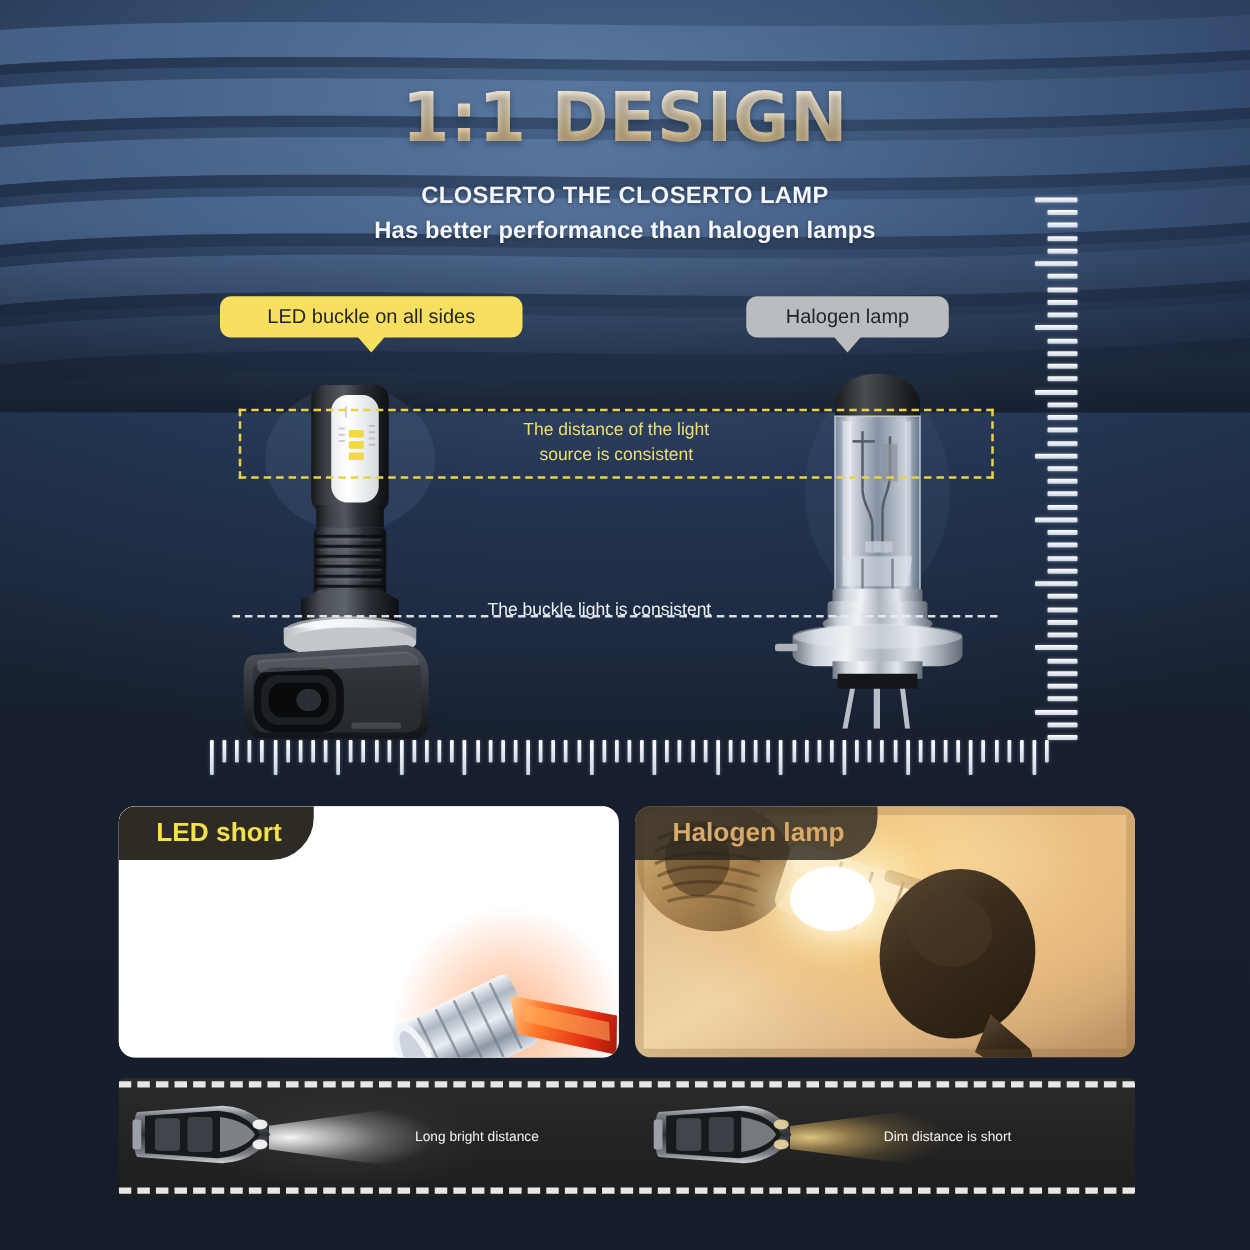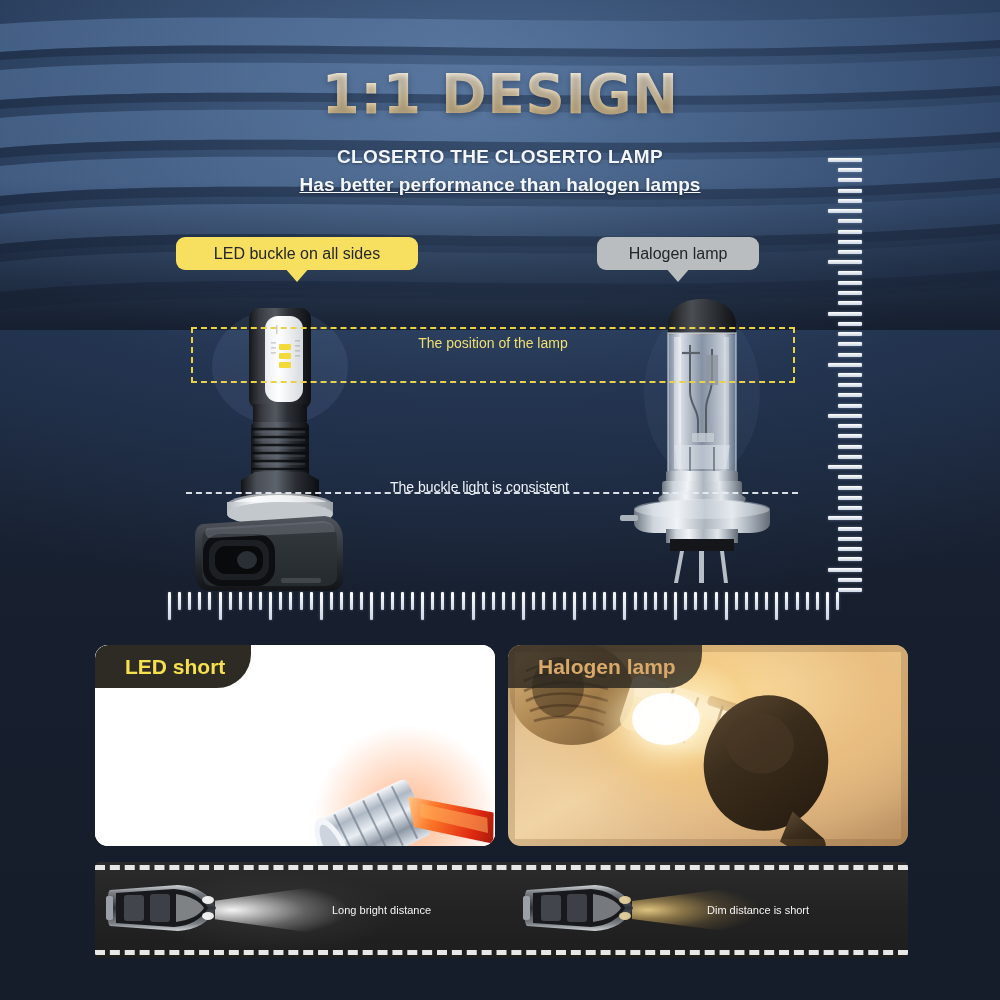--- a/index.html
+++ b/index.html
@@ -45,21 +45,20 @@
   }
   .subtitle1 {
     position:absolute; left:0; top:146px; width:1000px; text-align:center;
     font-size:19px; font-weight:bold; color:#f2f5f9; letter-spacing:0.3px;
     text-shadow:0 1px 3px rgba(0,0,0,0.4);
   }
   .subtitle2 {
     position:absolute; left:0; top:174px; width:1000px; text-align:center;
     font-size:19px; font-weight:bold; color:#f4f7fb; letter-spacing:0.1px;
     text-shadow:0 1px 3px rgba(0,0,0,0.4);
-    text-decoration:underline;
   }
 
   
   .bubble {
     position:absolute; display:flex; align-items:center; justify-content:center;
     border-radius:9px; font-size:16px; white-space:nowrap; padding:0 16px;
   }
   .bubble::after {
     content:""; position:absolute; left:50%; bottom:-12px; transform:translateX(-50%);
     width:0; height:0; border-left:13px solid transparent; border-right:13px solid transparent;
@@ -455,21 +454,22 @@
       <path d="M60,268 L64,268 L58,300 L54,300 Z" fill="#b7bec6"></path>
       <path d="M100,268 L104,268 L108,300 L104,300 Z" fill="#b7bec6"></path>
       <rect x="79" y="268" width="5" height="32" fill="#b7bec6"></rect>
 
       <rect x="0" y="232" width="18" height="6" rx="2" fill="#aab2bb"></rect>
     </svg>
   </div>
 
   <div class="yellow-box"></div>
   <div class="yellow-box-text">
-    <div>The position of the lamp</div>
+    <div>The distance of the light</div>
+    <div>source is consistent</div>
   </div>
 
   <div class="buckle-line"></div>
   <div class="buckle-text">The buckle light is consistent</div>
 
   <div class="ruler-h" id="rulerH">
       <div class="tick" style="height: 28px; left: 0px;"></div>
       <div class="tick" style="height: 18px; left: 10px;"></div>
       <div class="tick" style="height: 18px; left: 20px;"></div>
       <div class="tick" style="height: 18px; left: 30px;"></div>

